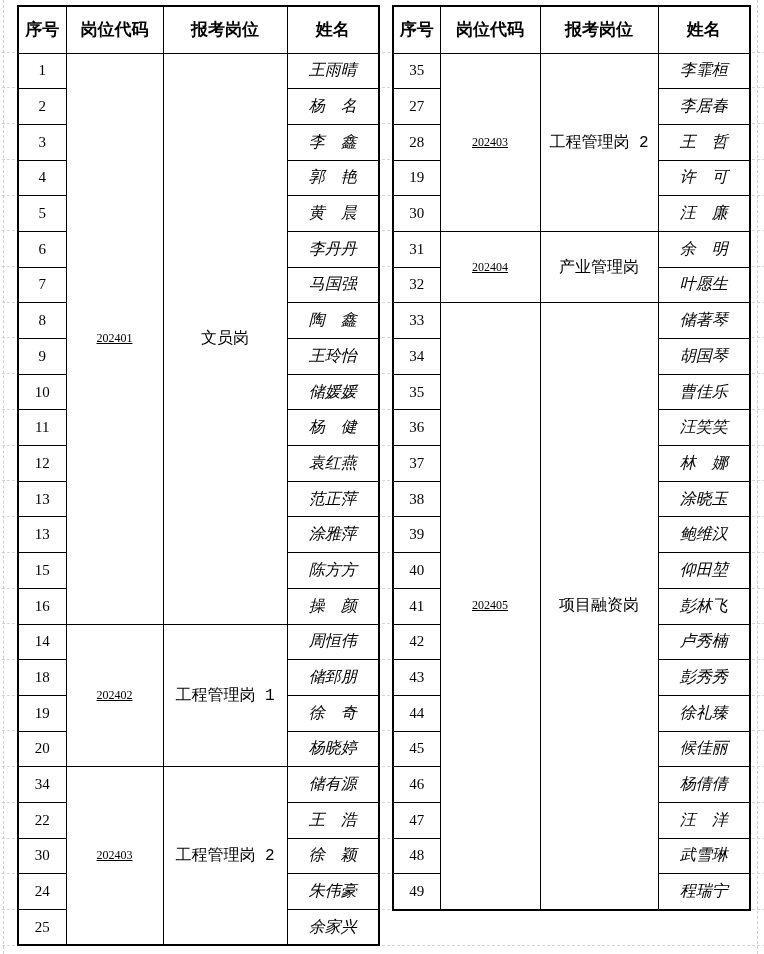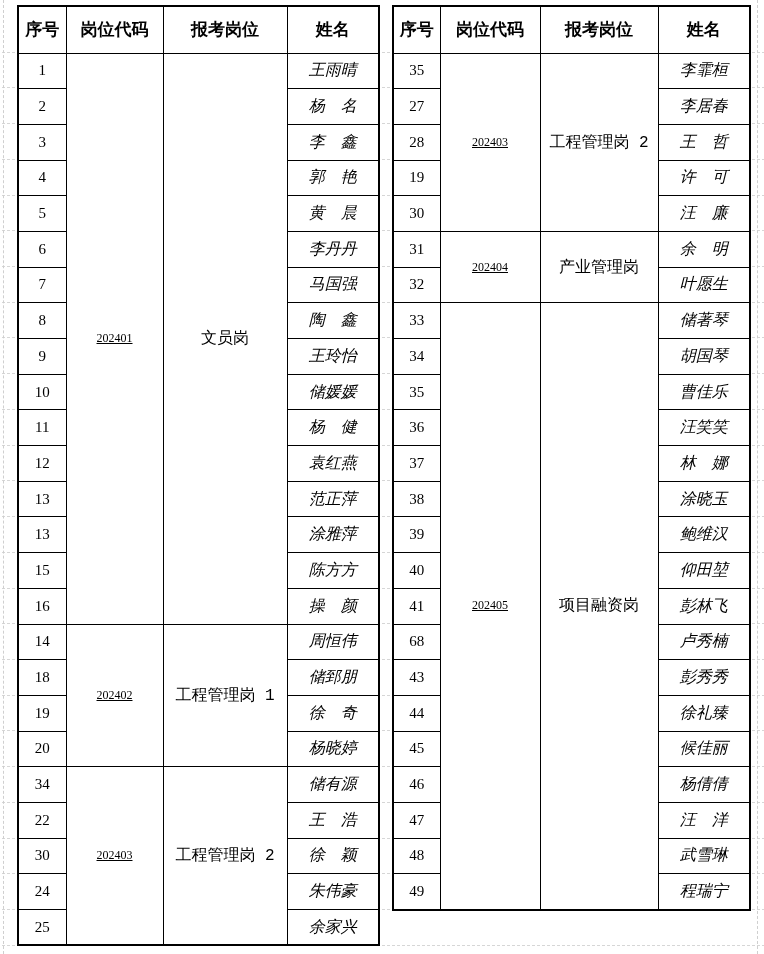--- a/index.html
+++ b/index.html
@@ -286,21 +286,21 @@
       </tr>
       <tr>
         <td class="num">40</td>
         <td class="name">仰田堃</td>
       </tr>
       <tr>
         <td class="num">41</td>
         <td class="name">彭林飞</td>
       </tr>
       <tr>
-        <td class="num">68</td>
+        <td class="num">42</td>
         <td class="name">卢秀楠</td>
       </tr>
       <tr>
         <td class="num">43</td>
         <td class="name">彭秀秀</td>
       </tr>
       <tr>
         <td class="num">44</td>
         <td class="name">徐礼臻</td>
       </tr>

